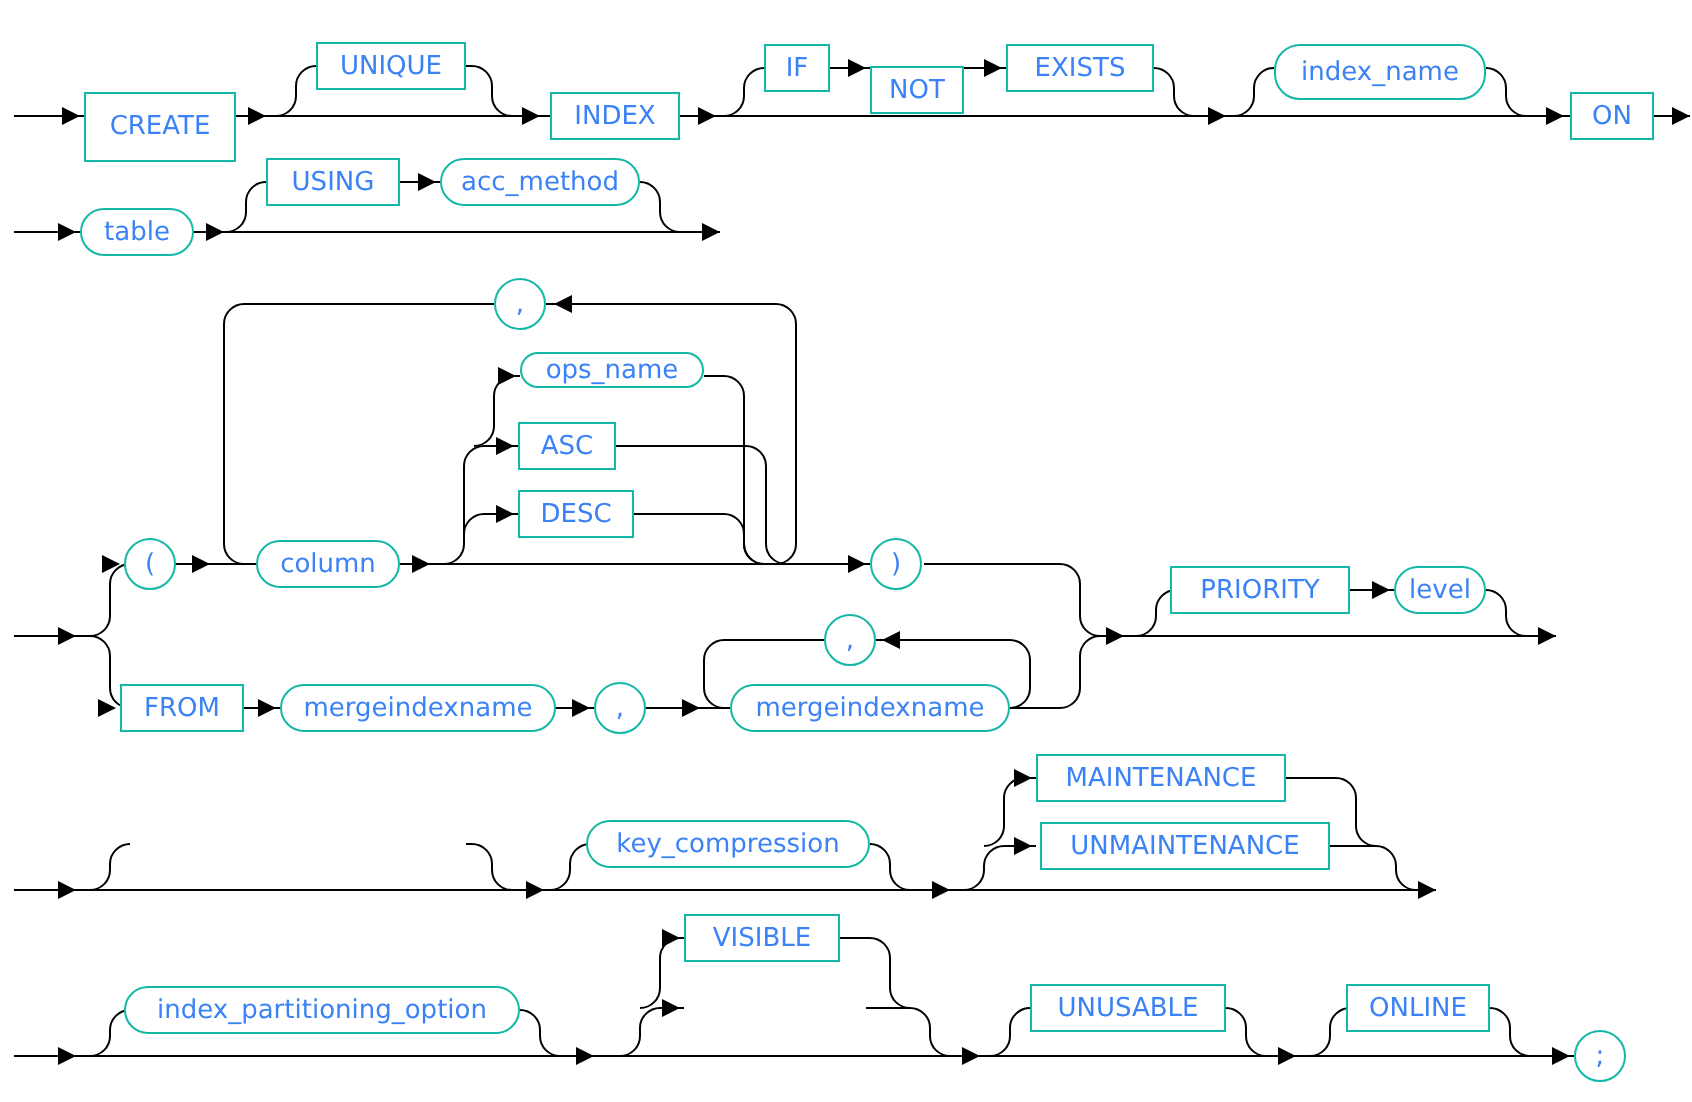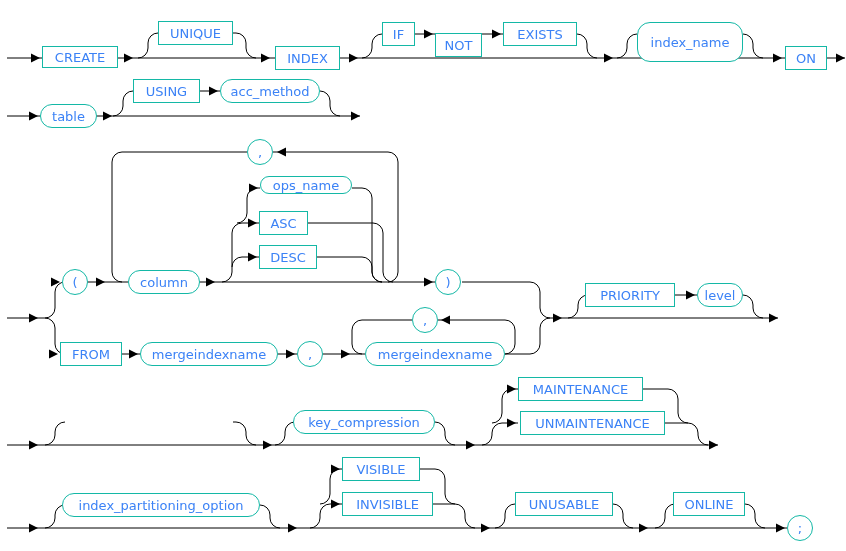--- a/index.html
+++ b/index.html
@@ -125,27 +125,27 @@
     <use href="#arr" transform="translate(340,469)"></use>
     <use href="#arr" transform="translate(340,504)"></use>
     <use href="#arr" transform="translate(490,528)"></use>
     <use href="#arr" transform="translate(648,528)"></use>
     <use href="#arr" transform="translate(785,528)"></use>
 
     <use href="#arr" transform="translate(277,152) rotate(180)"></use>
     <use href="#arr" transform="translate(441,320) rotate(180)"></use>
   </svg>
 
-  <div class="node" style="left:42px;top:46px;width:76px;height:22px">CREATE</div>
+  <div class="node" style="left:42px;top:46px;width:76px;height:35px">CREATE</div>
   <div class="node" style="left:158px;top:21px;width:75px;height:24px">UNIQUE</div>
   <div class="node" style="left:275px;top:46px;width:65px;height:24px">INDEX</div>
   <div class="node" style="left:382px;top:22px;width:33px;height:24px">IF</div>
   <div class="node" style="left:435px;top:33px;width:47px;height:24px">NOT</div>
   <div class="node" style="left:503px;top:22px;width:74px;height:24px">EXISTS</div>
-  <div class="node nt" style="left:637px;top:22px;width:106px;height:40px">index_name</div>
+  <div class="node nt" style="left:637px;top:22px;width:106px;height:28px">index_name</div>
   <div class="node" style="left:785px;top:46px;width:42px;height:24px">ON</div>
 
   <div class="node nt" style="left:40px;top:104px;width:57px;height:24px">table</div>
   <div class="node" style="left:133px;top:79px;width:67px;height:24px">USING</div>
   <div class="node nt" style="left:220px;top:79px;width:100px;height:24px">acc_method</div>
 
   <div class="node c" style="left:247px;top:139px;width:26px;height:26px">,</div>
   <div class="node c" style="left:62px;top:269px;width:26px;height:26px">(</div>
   <div class="node nt" style="left:128px;top:270px;width:72px;height:24px">column</div>
   <div class="node nt" style="left:260px;top:176px;width:92px;height:18px">ops_name</div>
@@ -161,18 +161,17 @@
 
   <div class="node" style="left:585px;top:283px;width:90px;height:24px">PRIORITY</div>
   <div class="node nt" style="left:697px;top:283px;width:46px;height:24px">level</div>
 
   <div class="node nt" style="left:293px;top:410px;width:142px;height:24px">key_compression</div>
   <div class="node" style="left:518px;top:377px;width:125px;height:24px">MAINTENANCE</div>
   <div class="node" style="left:520px;top:411px;width:145px;height:24px">UNMAINTENANCE</div>
 
   <div class="node nt" style="left:62px;top:493px;width:198px;height:24px">index_partitioning_option</div>
   <div class="node" style="left:342px;top:457px;width:78px;height:24px">VISIBLE</div>
-  <div class="node" style="left:342px;top:492px;width:91px;height:24px">INVISIBLE</div>
   <div class="node" style="left:515px;top:492px;width:98px;height:24px">UNUSABLE</div>
   <div class="node" style="left:673px;top:492px;width:72px;height:24px">ONLINE</div>
   <div class="node c" style="left:787px;top:515px;width:26px;height:26px">;</div>
 
 </div>
 
 </body></html>

